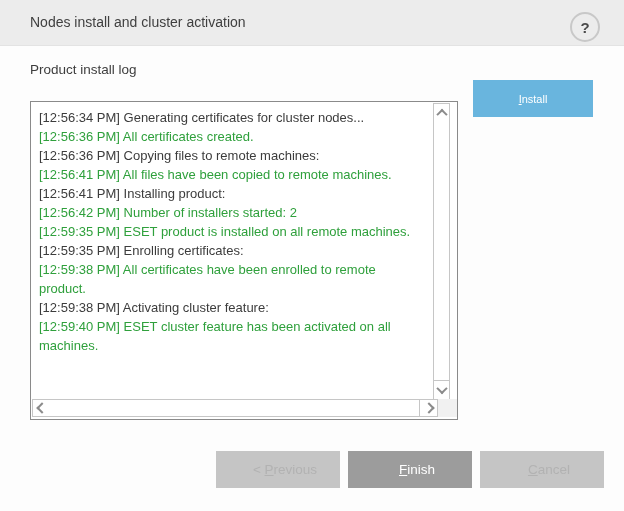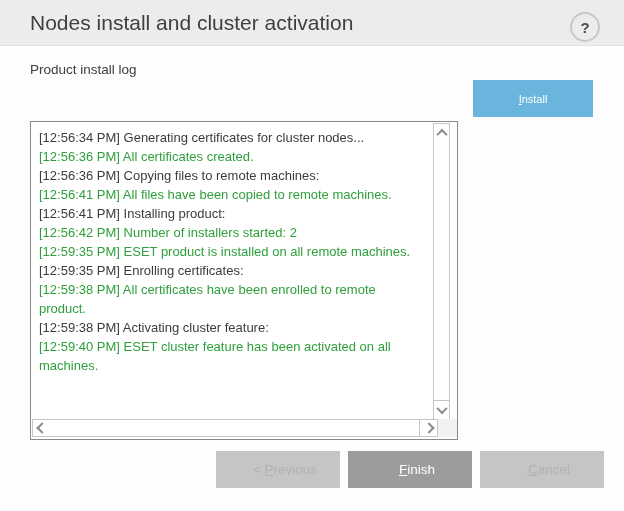--- a/index.html
+++ b/index.html
@@ -11,21 +11,21 @@
   }
   .screen{position:relative;width:624px;height:511px;background:#fdfdfd;overflow:hidden;}
 
   
   .header{
     position:absolute;top:0;left:0;width:624px;height:45px;
     background:#ececec;border-bottom:1px solid #e3e3e3;
   }
   .header-title{
     position:absolute;left:30px;top:0;line-height:45px;
-    font-size:21px;color:#3f3f3f;
+    font-size:14px;color:#3f3f3f;
   }
   .help-button{
     position:absolute;left:570px;top:12px;width:26px;height:26px;
     border:2px solid #c8c8c8;border-radius:50%;
     background:#ececec;cursor:pointer;
     display:flex;align-items:center;justify-content:center;
     font-size:15px;font-weight:bold;color:#4a4a4a;
   }
 
   
@@ -38,21 +38,21 @@
   .install-button{
     position:absolute;left:473px;top:80px;width:120px;height:37px;
     background:var(--accent,#69b5de);border:none;cursor:pointer;
     color:#ffffff;font-size:11px;font-family:inherit;
     display:flex;align-items:center;justify-content:center;
   }
 
   
   .log-box{
     position:absolute;left:30px;top:101px;width:428px;height:319px;
-    box-sizing:border-box;border:1px solid #8a8a8a;background:#ffffff;margin-top:20px;
+    box-sizing:border-box;border:1px solid #8a8a8a;background:#ffffff;
   }
   .log-content{
     position:absolute;left:0;top:0;right:31px;bottom:21px;
     padding:6px 2px 4px 8px;overflow:hidden;
     font-size:13px;line-height:19px;
   }
   .log-line{white-space:normal;}
   .log-line.info{color:var(--log-info,#3c3c3c);}
   .log-line.success{color:var(--log-success,#2fa03c);}
 

